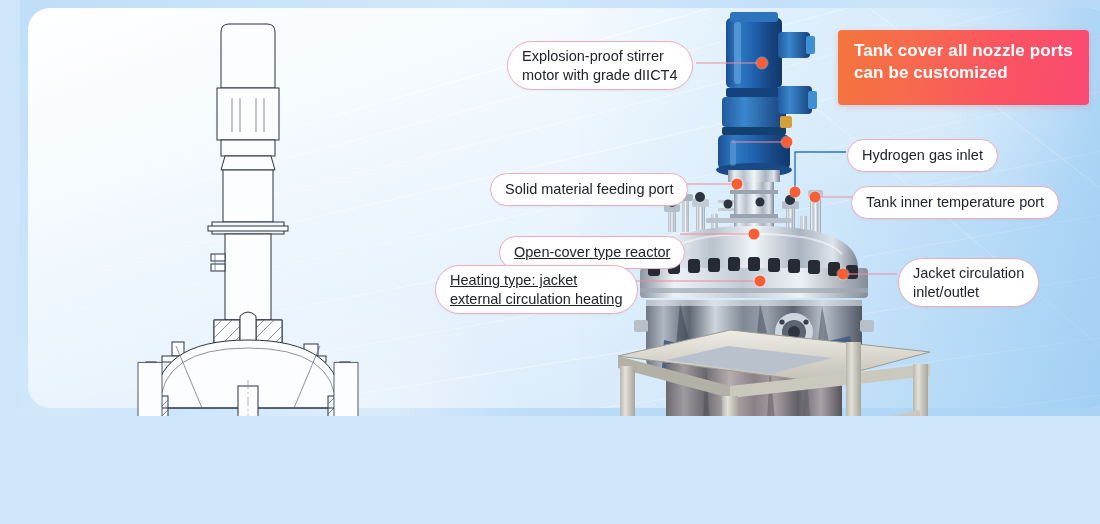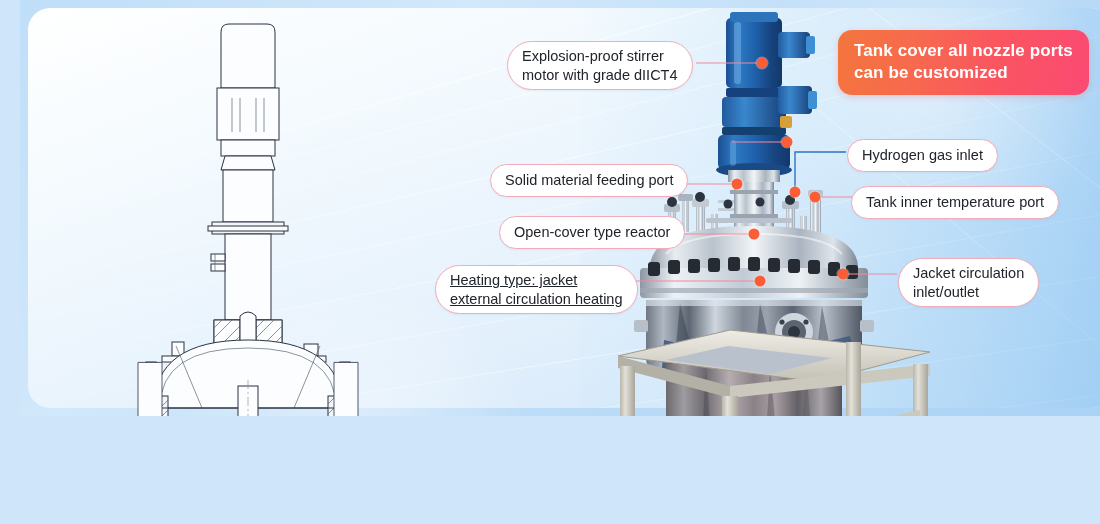--- a/index.html
+++ b/index.html
@@ -57,27 +57,27 @@
     padding:6px 14px;
     white-space:pre;
     box-shadow:0 1px 2px rgba(120,140,170,.10);
     z-index:40;
   }
   .callout.two{padding:5px 14px;}
 
   
   .banner{
     position:absolute;
-    border-radius:14px;
+    border-radius:4px;
     background:linear-gradient(100deg,#f4753d 0%,#f76a4e 30%,#fa5560 62%,#fb4a73 100%);
     color:#fff;
     font-weight:bold;
     font-size:17px;
     line-height:1.3;
-    padding:10px 16px 11px 16px;
+    padding:10px 16px 21px 16px;
     white-space:pre;
     letter-spacing:.1px;
     z-index:45;
     box-shadow:0 2px 6px rgba(230,90,90,.25);
   }
 
   
   .leader{position:absolute;z-index:35;pointer-events:none;}
   .dot{
     position:absolute;width:11px;height:11px;border-radius:50%;
@@ -470,23 +470,23 @@
     <span class="dot" style="left:740px;top:281px;"></span>
     <span class="dot" style="left:823px;top:274px;"></span>
     <span class="dot" style="left:795px;top:197px;"></span>
     <span class="dot" style="left:775px;top:192px;"></span>
   </div>
 
   <div class="callout two" style="left:487px;top:41px;">Explosion-proof stirrer
 motor with grade dIICT4</div>
 
 
-  <div class="callout" style="left:470px;top:164px;">Solid material feeding port</div>
-
-  <div class="callout" style="left:479px;top:216px;">Open-cover type reactor</div>
+  <div class="callout" style="left:470px;top:173px;">Solid material feeding port</div>
+
+  <div class="callout" style="left:479px;top:236px;text-decoration:underline;">Open-cover type reactor</div>
 
   <div class="callout two" style="left:415px;top:265px;text-decoration:underline;">Heating type: jacket
 external circulation heating</div>
 
   <div class="callout" style="left:827px;top:139px;text-align:right;">Hydrogen gas inlet</div>
 
   <div class="callout" style="left:831px;top:186px;text-align:right;">Tank inner temperature port</div>
 
   <div class="callout two" style="left:878px;top:258px;">Jacket circulation
 inlet/outlet</div>

